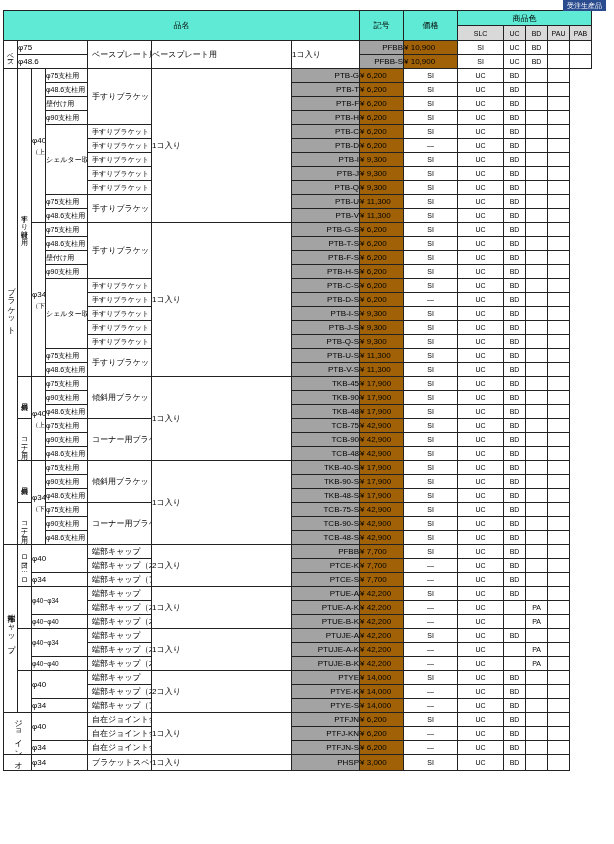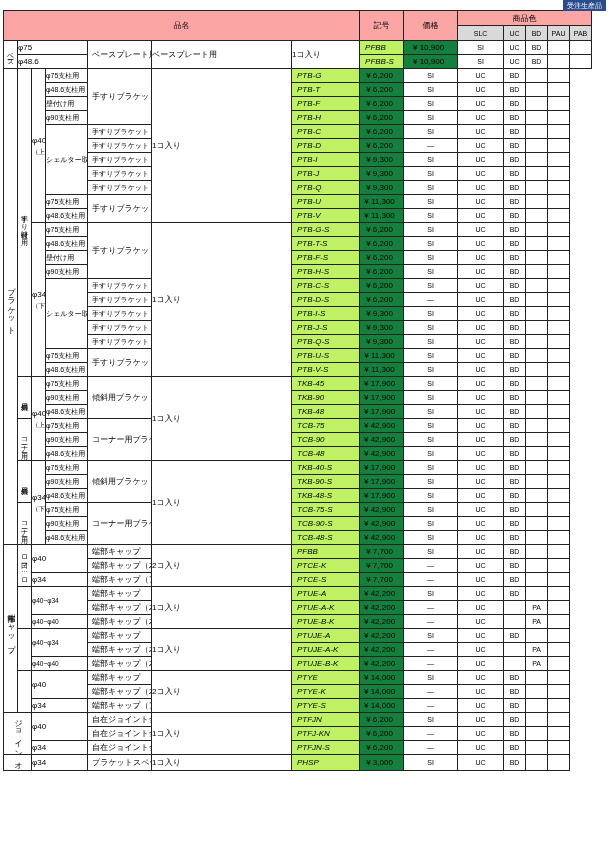--- a/index.html
+++ b/index.html
@@ -34,28 +34,28 @@
     font-weight:normal;
     font-size:8px;
     line-height:11px;
     text-align:center;
     vertical-align:middle;
     height:13px;
     overflow:hidden;
     white-space:nowrap;
   }
   thead th{
-    background:#fca5a5;
+    background:#5eead4;
     height:14px;
   }
   .hdr-sub{background:#d9d9d9;}
   .lbl-left{text-align:left;padding-left:4px;}
   .lbl-center{text-align:left;}
-  .price{text-align:center;padding-right:4px;background:#15803d;}
-  .code{background:#bef264;text-align:left;padding-left:5px;font-style:italic;}
+  .price{text-align:left;padding-right:4px;background:#a16207;}
+  .code{background:#a3a3a3;text-align:right;padding-left:5px;}
   .color{width:22px;font-size:7px;}
   .vert{
     writing-mode:vertical-rl;
     text-orientation:upright;
     letter-spacing:1px;
     font-size:8px;
     padding:1px 0;
     line-height:10px;
   }
   .vert-narrow{

